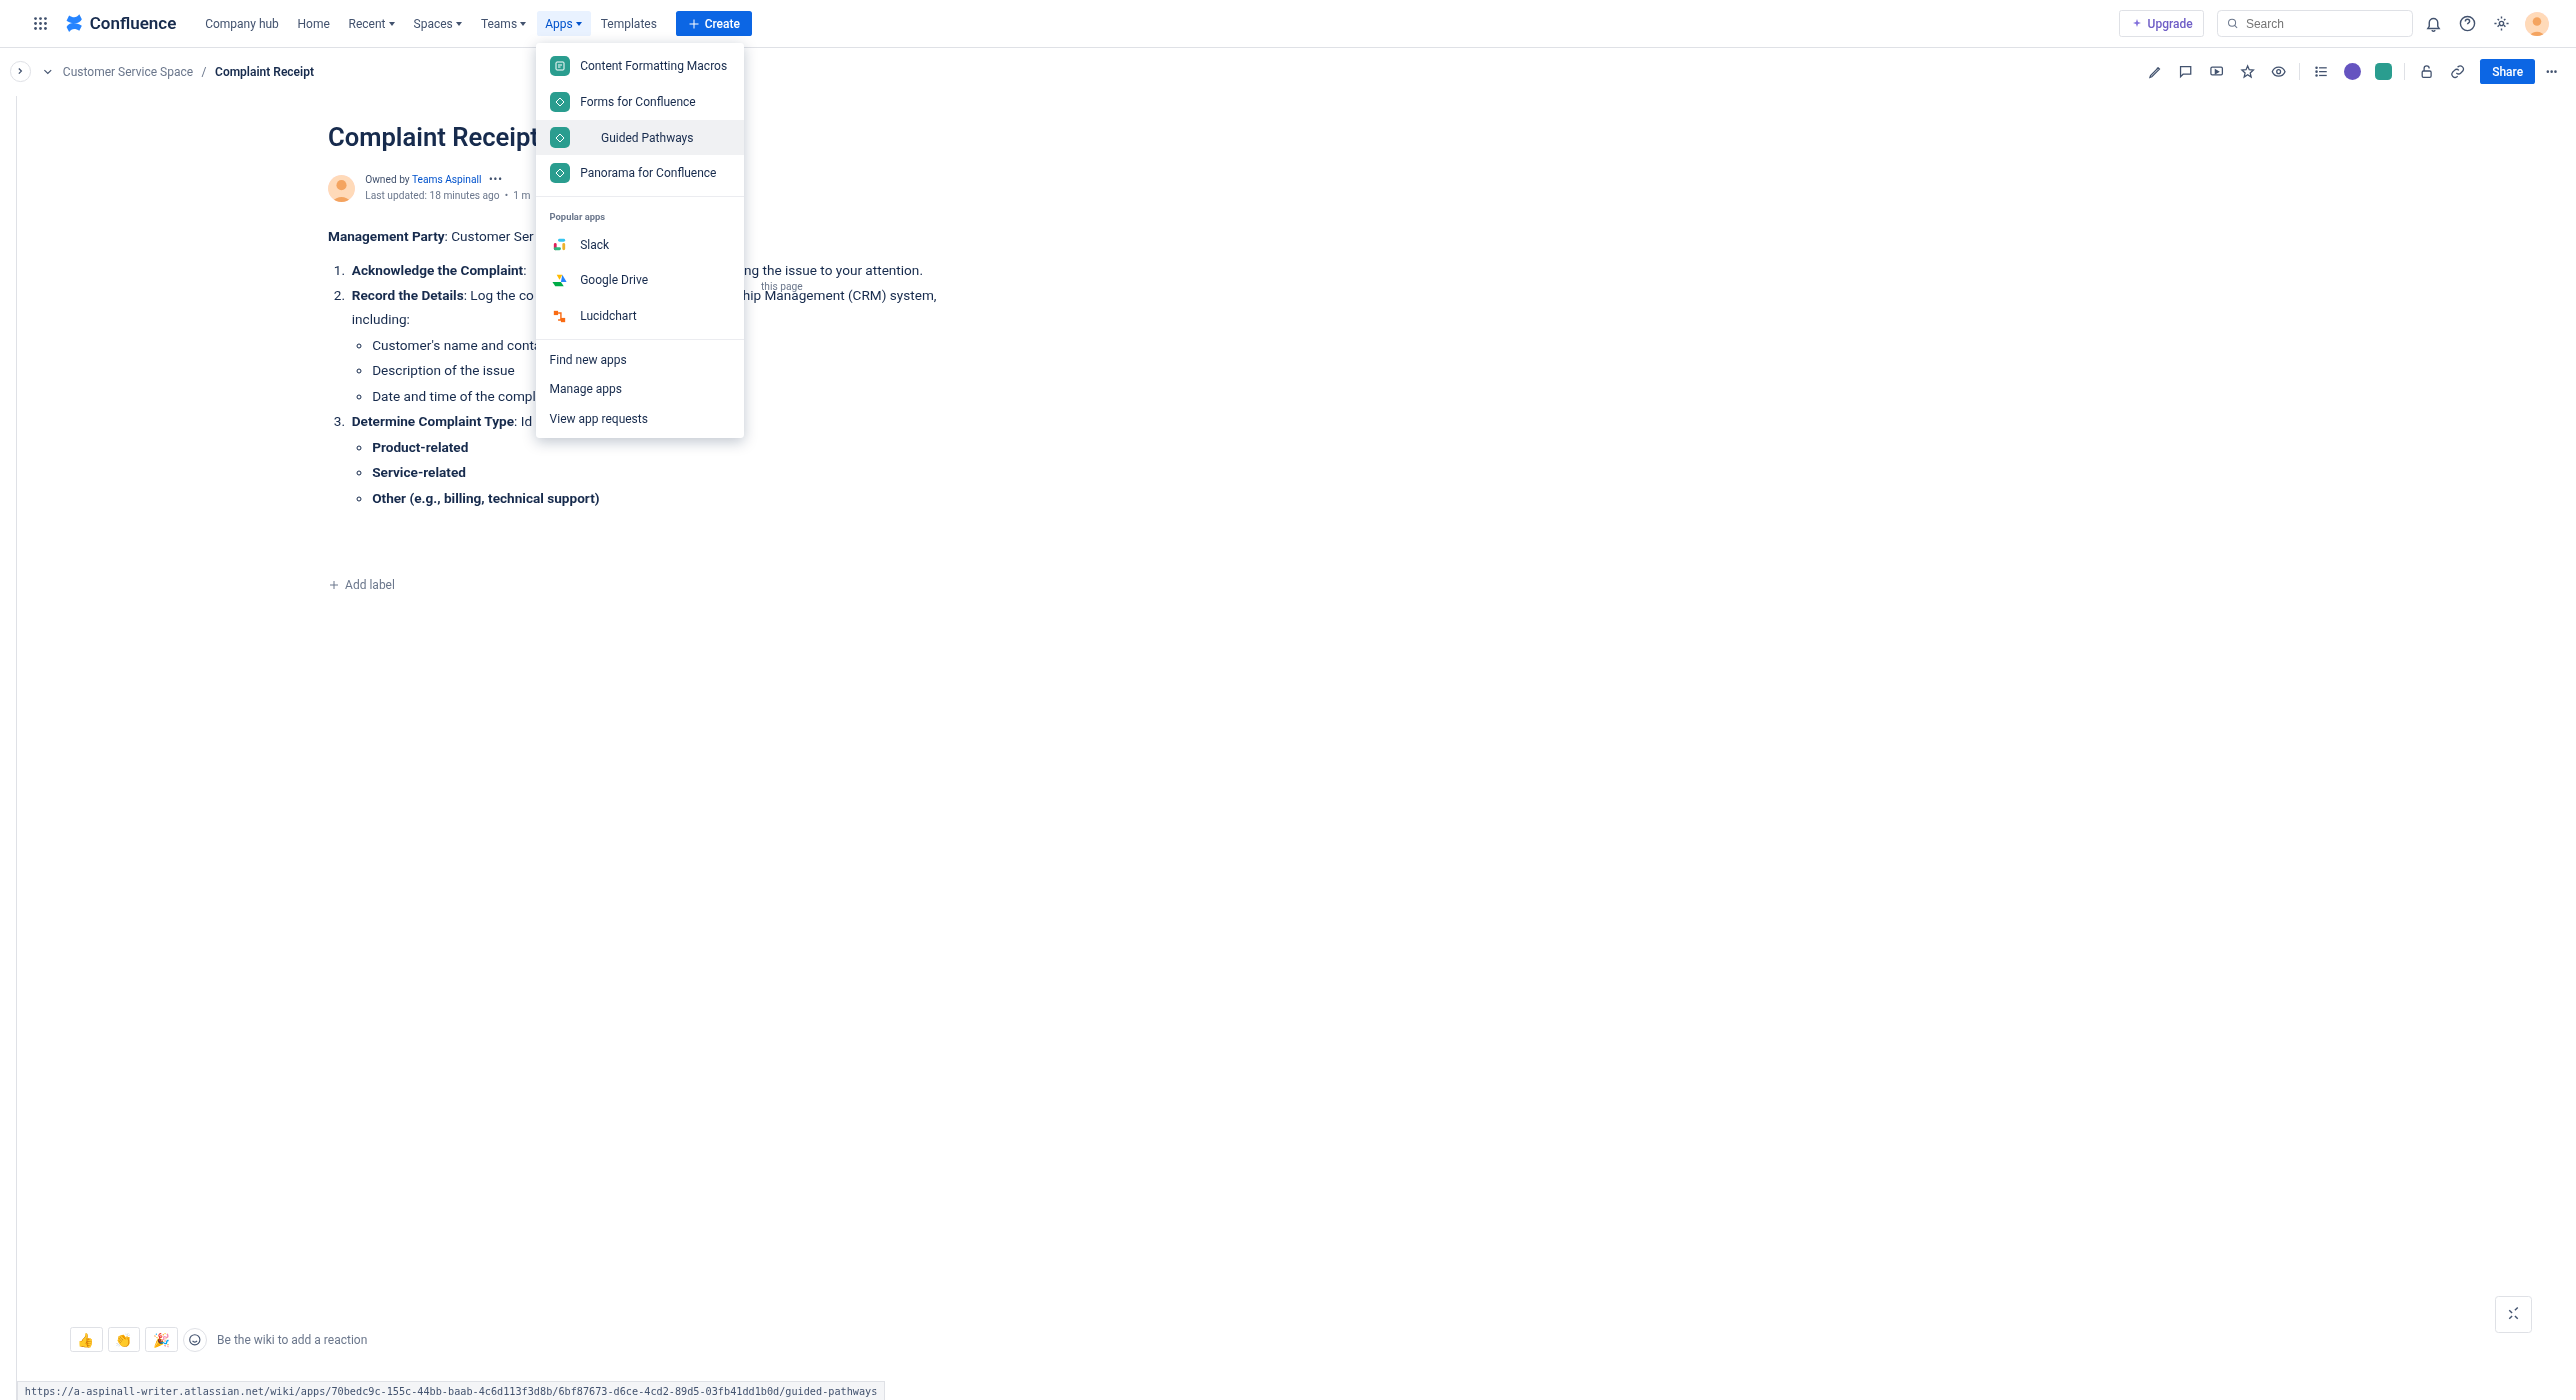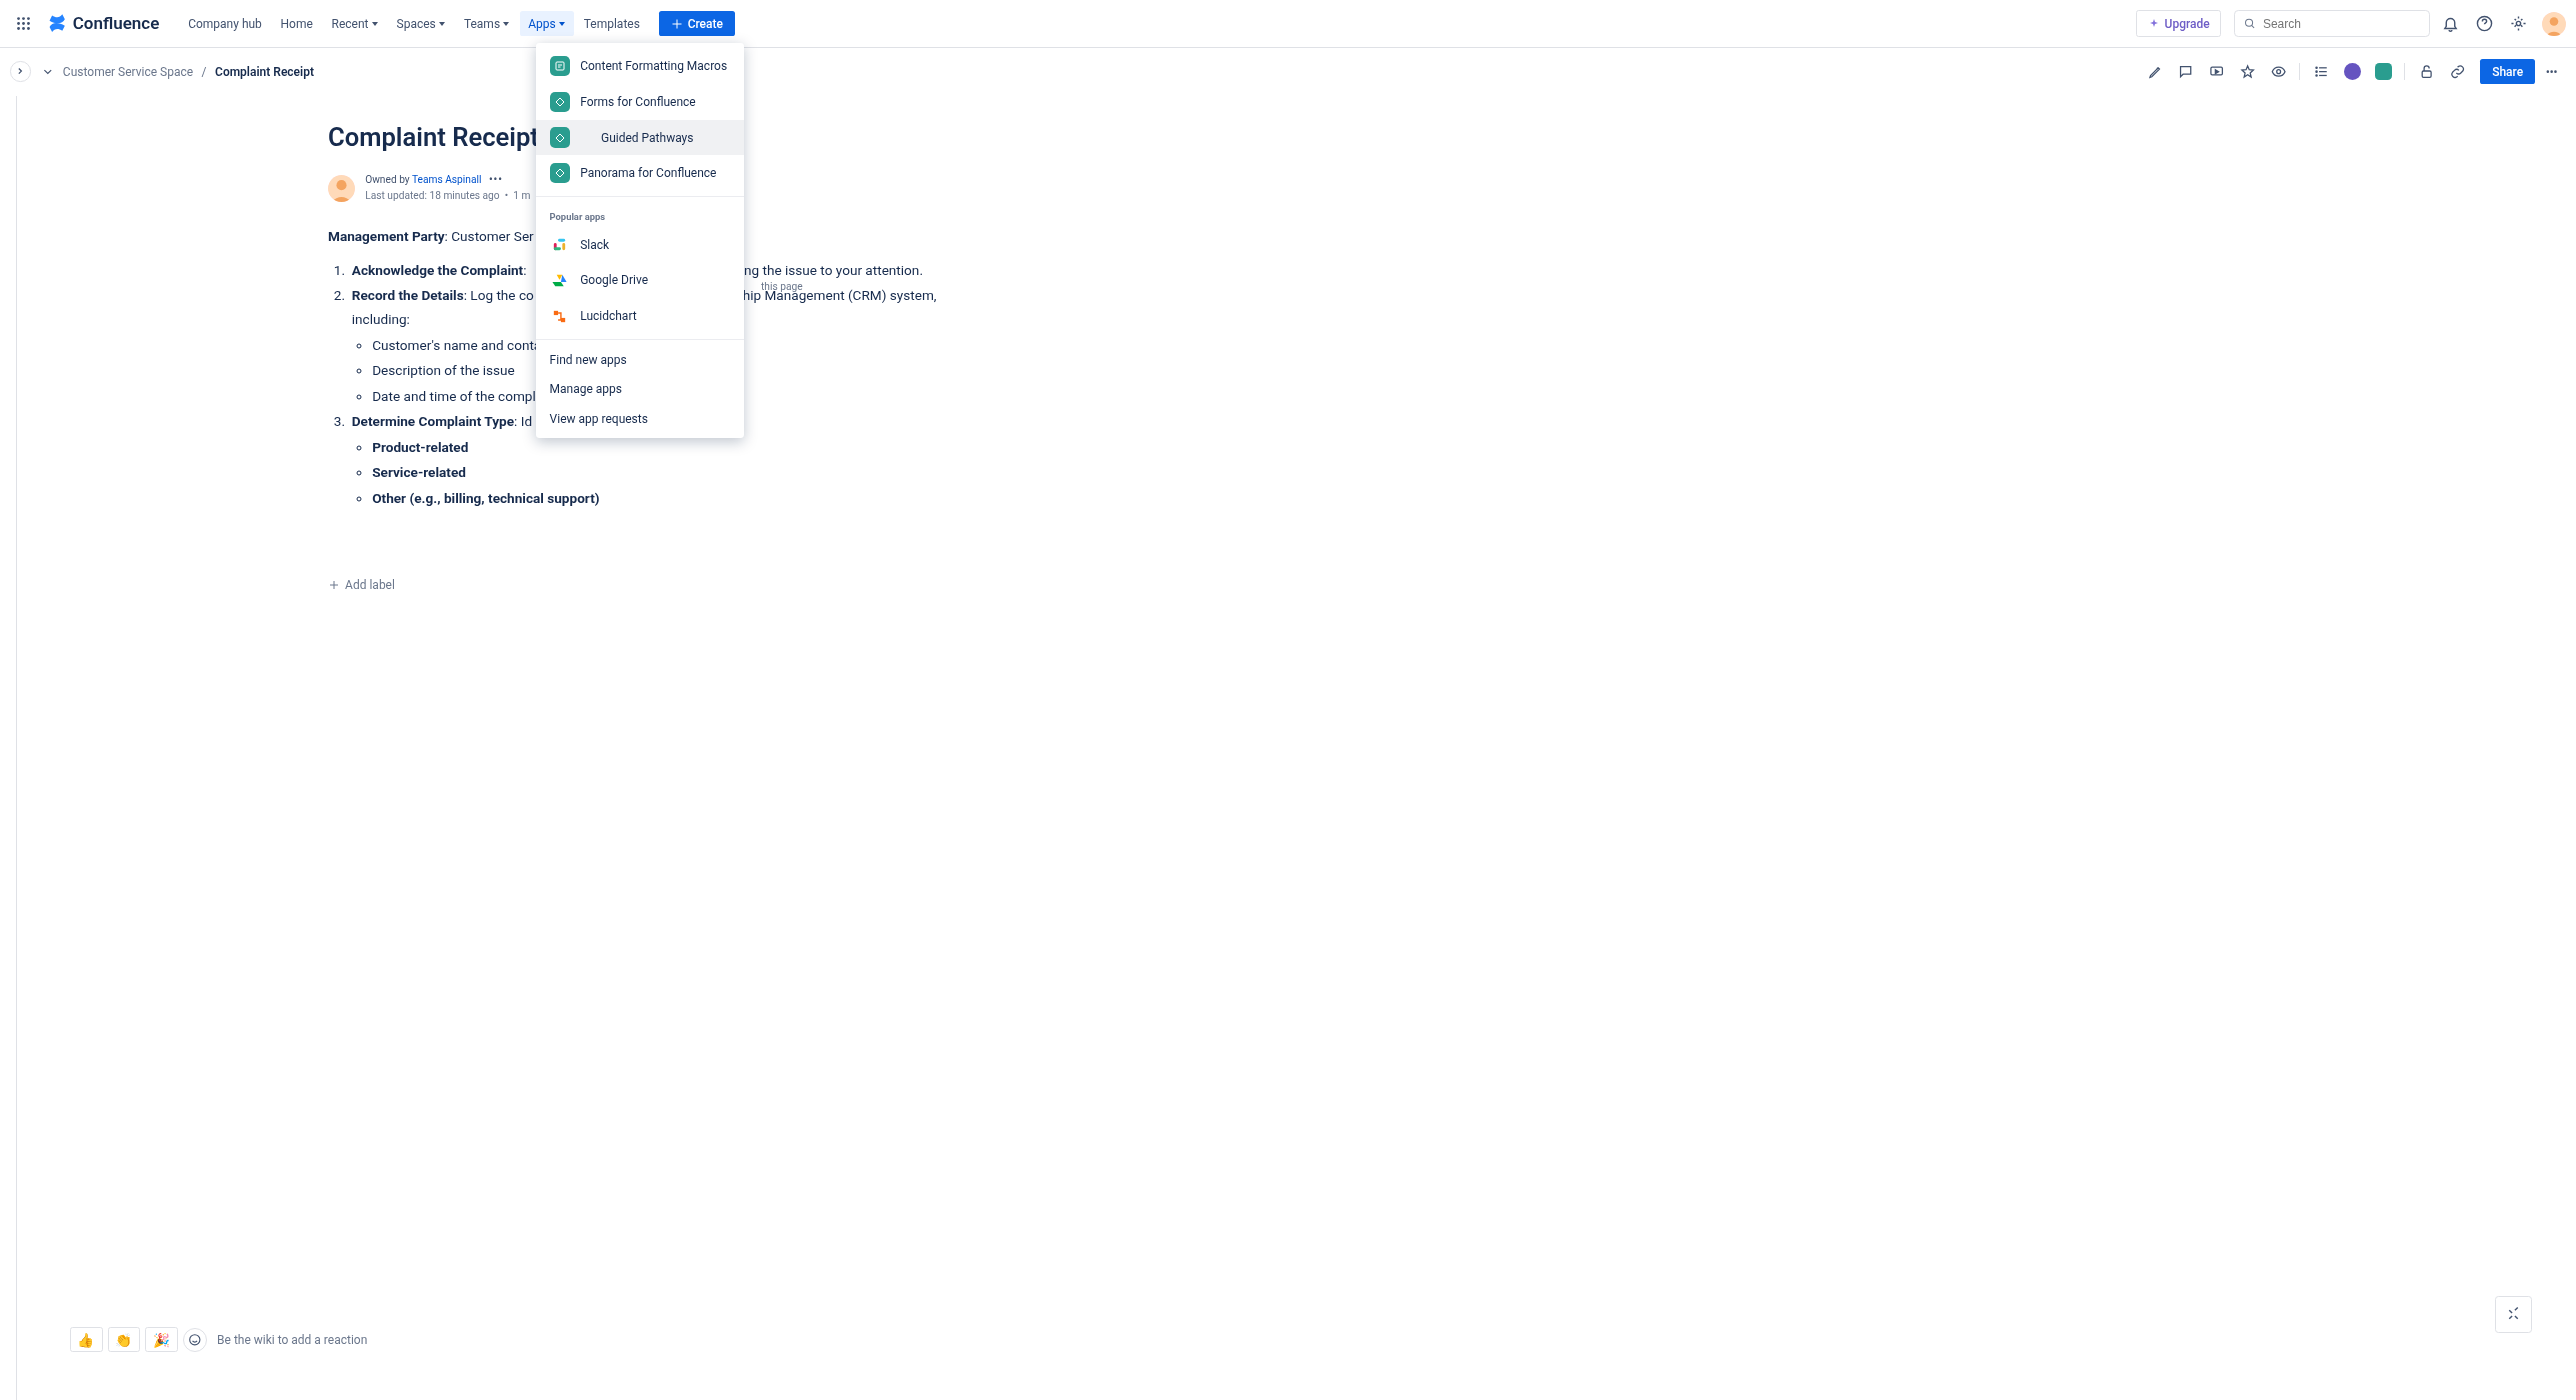--- a/index.html
+++ b/index.html
@@ -15,21 +15,21 @@
       width: 2576px;
       height: 1400px;
       transform-origin: top left;
     }
     
     .top-nav {
       height: 48px;
       border-bottom: 0.9px solid #DFE1E6;
       display: flex;
       align-items: center;
-      padding: 0 10px;
+      padding: 0 27px;
       gap: 3.4px;
     }
     .app-switcher {
       width: 27px;
       height: 27px;
       display: flex;
       align-items: center;
       justify-content: center;
       border-radius: 2.6px;
       cursor: pointer;
@@ -666,20 +666,21 @@
       </div>
       <span class="reaction-text">Be the wiki to add a reaction</span>
     </div>
 
     <div class="floating-btn">
       <svg width="17" height="17" viewBox="0 0 24 24" fill="none" stroke="#42526E" stroke-width="2">
           <path d="M6 6l4 4m8 8l-4-4m0-8l4-4M6 18l4-4"></path>
         </svg>
     </div>
 
+    <div class="status-bar">https://a-aspinall-writer.atlassian.net/wiki/apps/70bedc9c-155c-44bb-baab-4c6d113f3d8b/6bf87673-d6ce-4cd2-89d5-03fb41dd1b0d/guided-pathways</div>
   </div>
 </div>
 
 <div class="dropdown">
   <div class="dropdown-item">
     <div class="dropdown-icon circ-teal">
         <svg width="12" height="12" viewBox="0 0 24 24" fill="white">
           <rect x="4" y="4" width="16" height="16" rx="2" fill="none" stroke="white" stroke-width="2"></rect>
           <path d="M8 10h8M8 14h5" stroke="white" stroke-width="2"></path>
         </svg>

